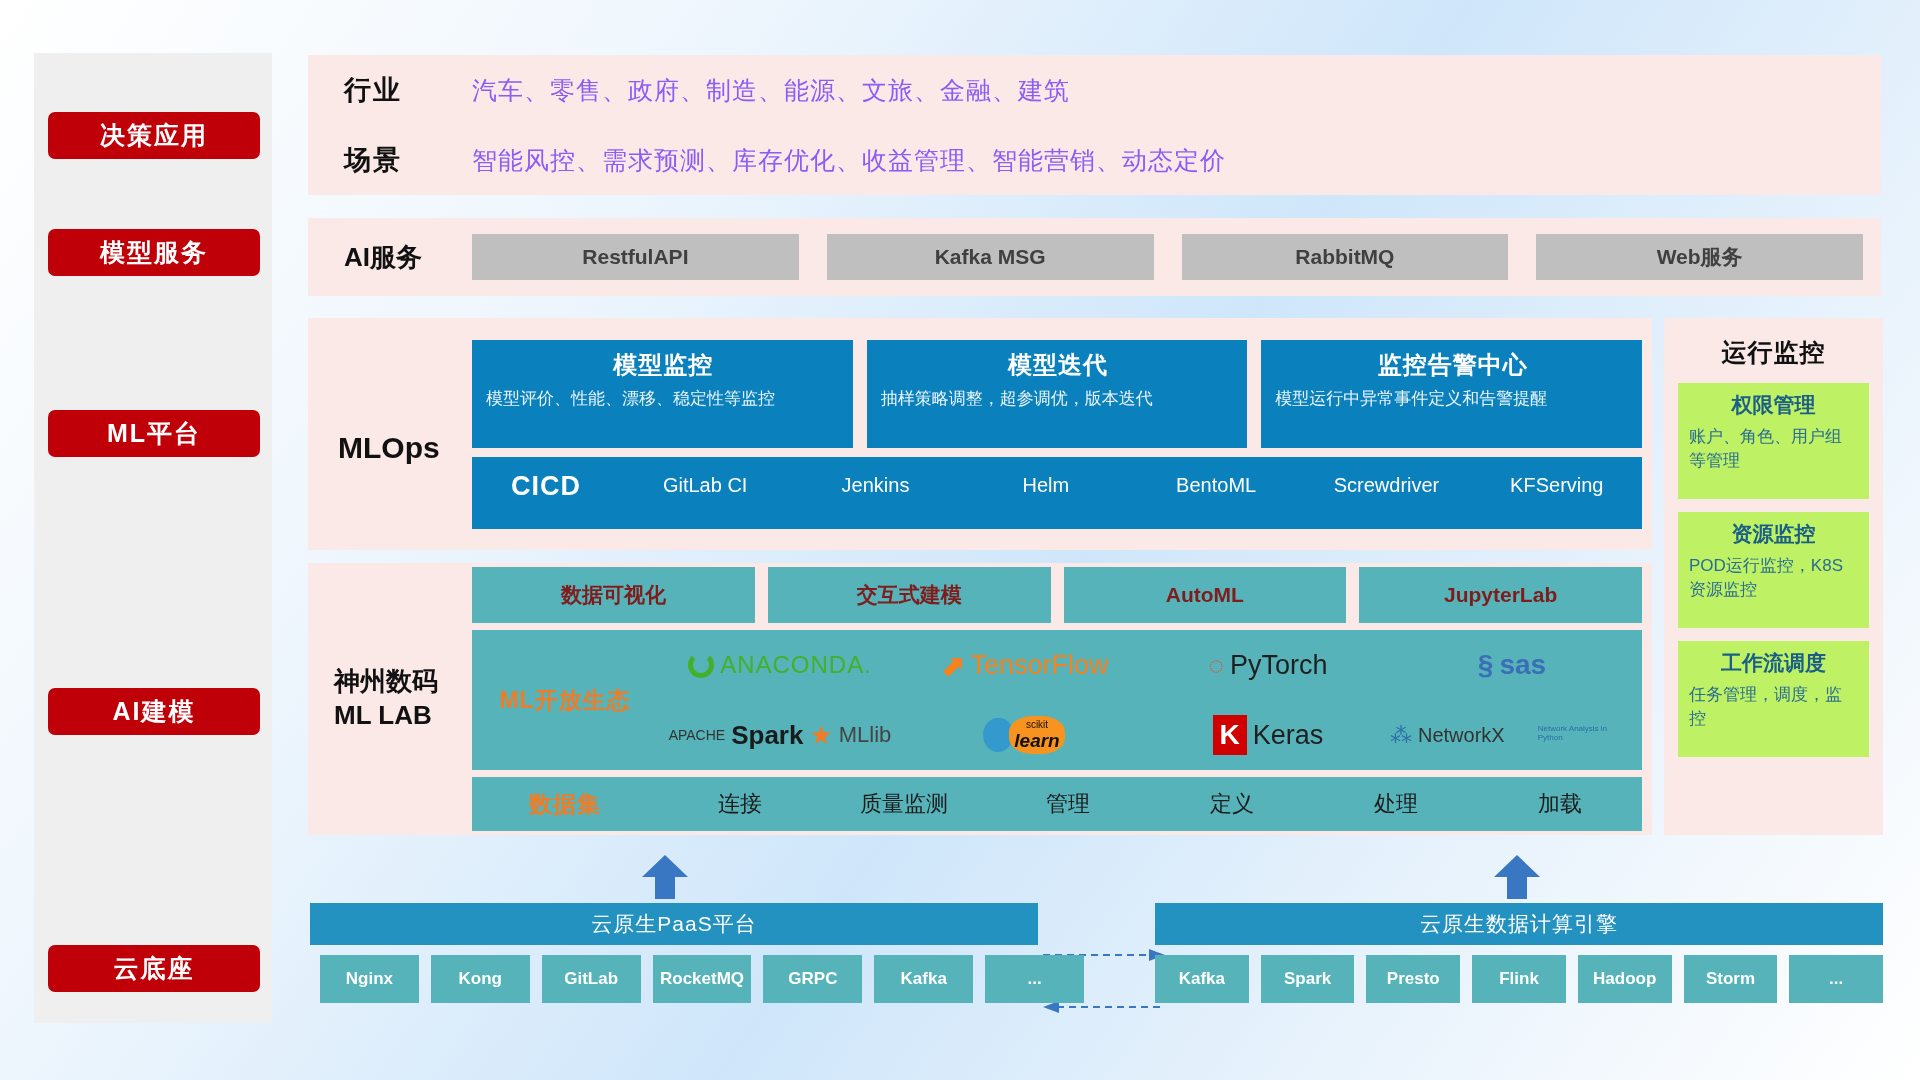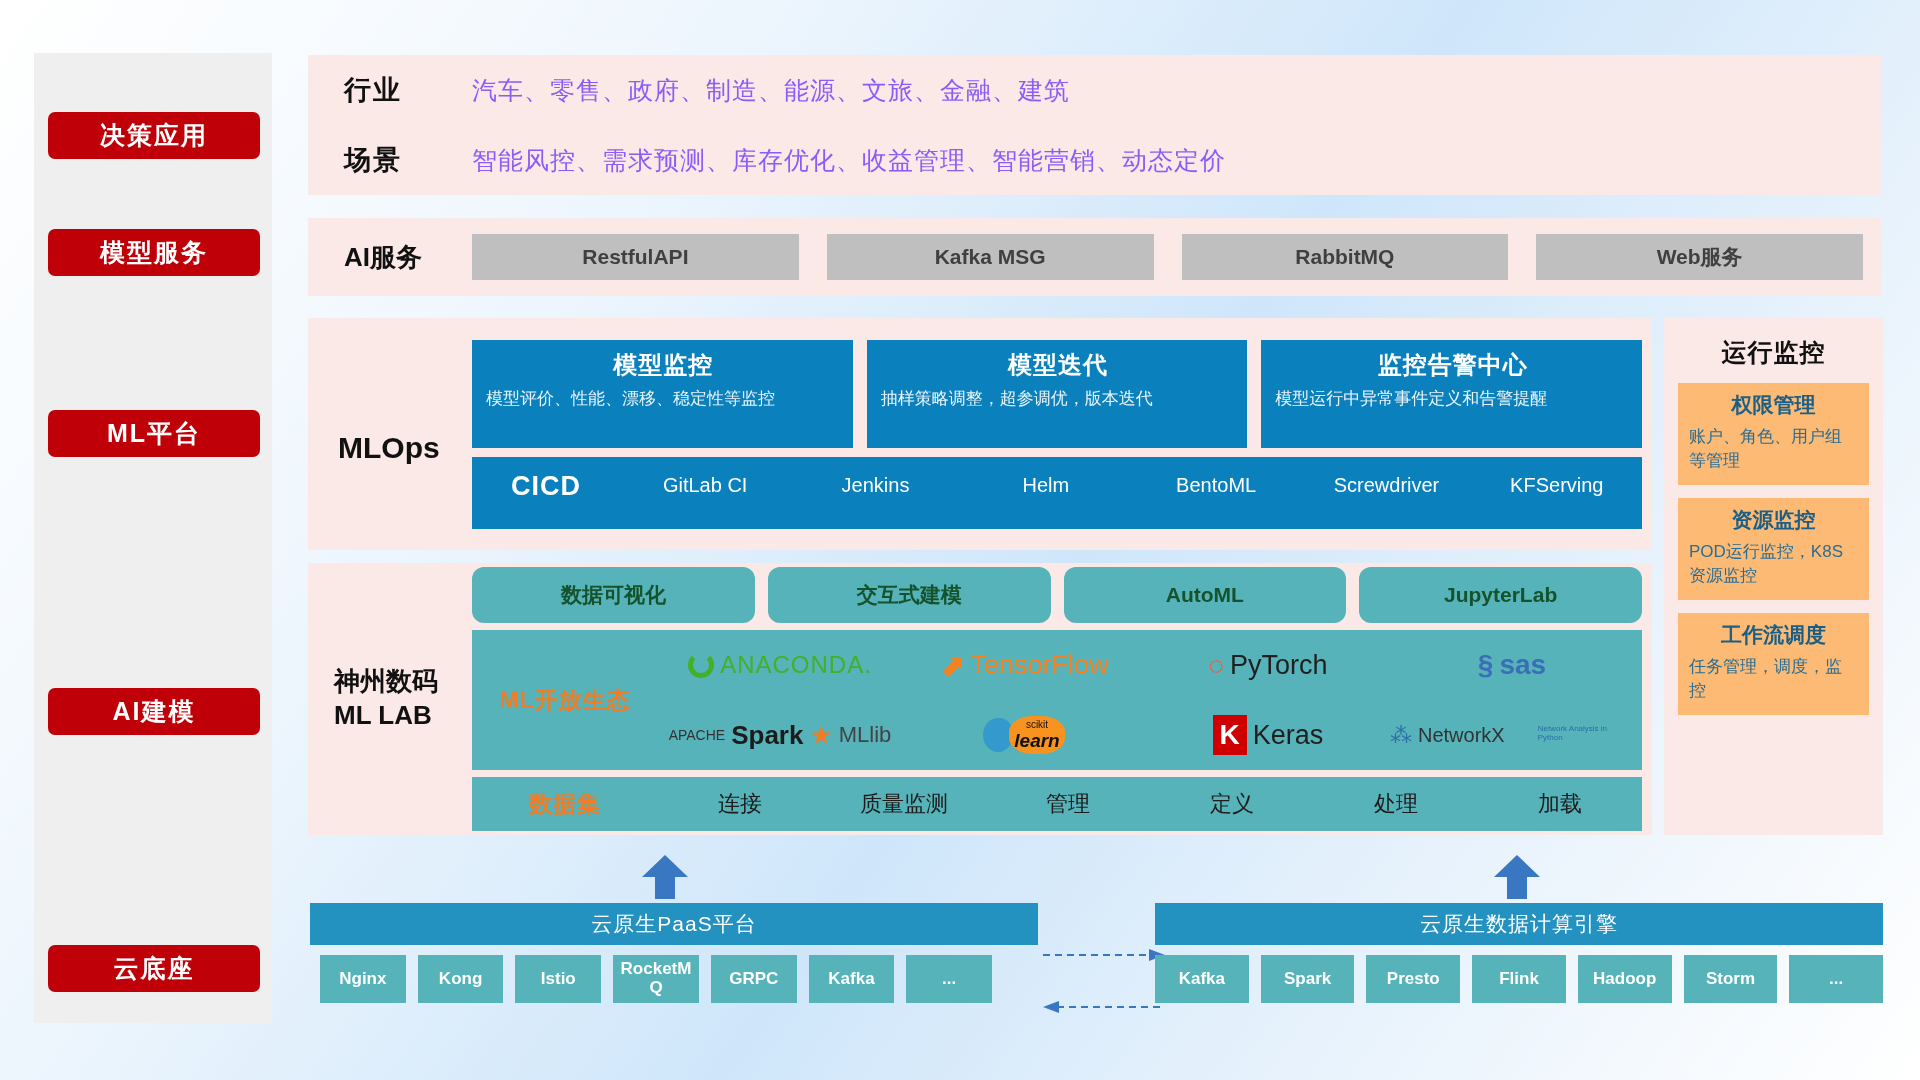--- a/index.html
+++ b/index.html
@@ -163,23 +163,23 @@
     font-weight: bold;
     color: #111111;
     line-height: 1.3;
     flex: none;
   }
   .lab-right { flex: 1; padding-right: 10px; }
   .lab-tools { display: flex; gap: 13px; }
   .lab-tool {
     flex: 1; height: 56px;
     background: #56b3b9;
-    color: #14532d;
+    color: #7f1d1d;
     font-size: 21px; font-weight: bold;
-    display: flex; align-items: center; justify-content: center; border-radius: 12px;
+    display: flex; align-items: center; justify-content: center;
   }
   .lab-eco {
     margin-top: 7px;
     height: 140px;
     background: #56b3b9;
     display: flex; align-items: center;
     position: relative;
   }
   .eco-label {
     width: 186px; flex: none; text-align: center;
@@ -216,24 +216,24 @@
     left: 1664px; top: 318px;
     width: 219px; height: 517px;
     background: #fbe9e7;
     padding: 10px 14px;
   }
   .mon-title {
     text-align: center; font-size: 25px; font-weight: bold;
     color: #111111; letter-spacing: 1px; margin: 8px 0 14px;
   }
   .mon-card {
-    background: #fdba74;
+    background: #bef264;
     margin-bottom: 13px;
     padding: 8px 11px 11px;
-    height: 102px;
+    height: 116px;
   }
   .mon-card h5 {
     text-align: center; font-size: 21px; font-weight: bold;
     color: #1b5f86; margin-bottom: 6px;
   }
   .mon-card p {
     font-size: 17px; line-height: 1.4; color: #2a6d93; font-weight: normal;
   }
 
   
@@ -244,21 +244,21 @@
     color: #ffffff;
     font-size: 21px;
     font-weight: normal;
     display: flex; align-items: center; justify-content: center;
     letter-spacing: 1px;
   }
   .cloud-bar-left  { left: 310px;  top: 903px; width: 728px; }
   .cloud-bar-right { left: 1155px; top: 903px; width: 728px; }
 
   .chip-row { position: absolute; top: 955px; display: flex; gap: 12px; }
-  .chip-row-left  { left: 320px; width: 672px; }
+  .chip-row-left  { left: 320px; width: 764px; }
   .chip-row-right { left: 1155px; width: 728px; }
   .cloud-chip {
     flex: 1;
     height: 48px;
     background: #56b3b9;
     color: #ffffff;
     font-size: 17px;
     font-weight: bold;
     display: flex; align-items: center; justify-content: center;
     text-align: center;
@@ -486,21 +486,21 @@
     <line x1="14" y1="7" x2="122" y2="7" stroke="#3a77c2" stroke-width="2" stroke-dasharray="7,5"></line>
     <polygon points="0,7 16,1 16,13" fill="#3a77c2"></polygon>
   </svg>
 
   <div class="cloud-bar cloud-bar-left">云原生PaaS平台</div>
   <div class="cloud-bar cloud-bar-right">云原生数据计算引擎</div>
 
   <div class="chip-row chip-row-left">
     <div class="cloud-chip">Nginx</div>
     <div class="cloud-chip">Kong</div>
-    <div class="cloud-chip">Istio</div>
+    <div class="cloud-chip">GitLab</div>
     <div class="cloud-chip">RocketMQ</div>
     <div class="cloud-chip">GRPC</div>
     <div class="cloud-chip">Kafka</div>
     <div class="cloud-chip">...</div>
   </div>
 
   <div class="chip-row chip-row-right">
     <div class="cloud-chip">Kafka</div>
     <div class="cloud-chip">Spark</div>
     <div class="cloud-chip">Presto</div>

